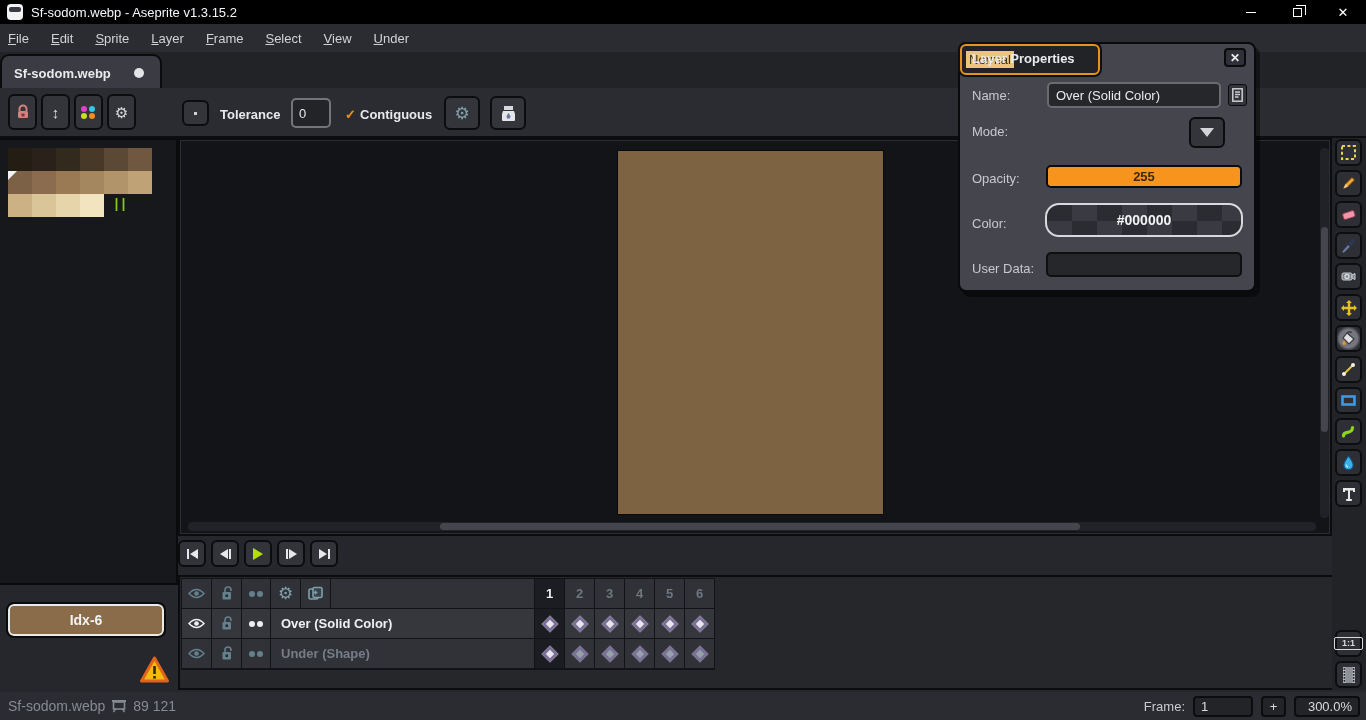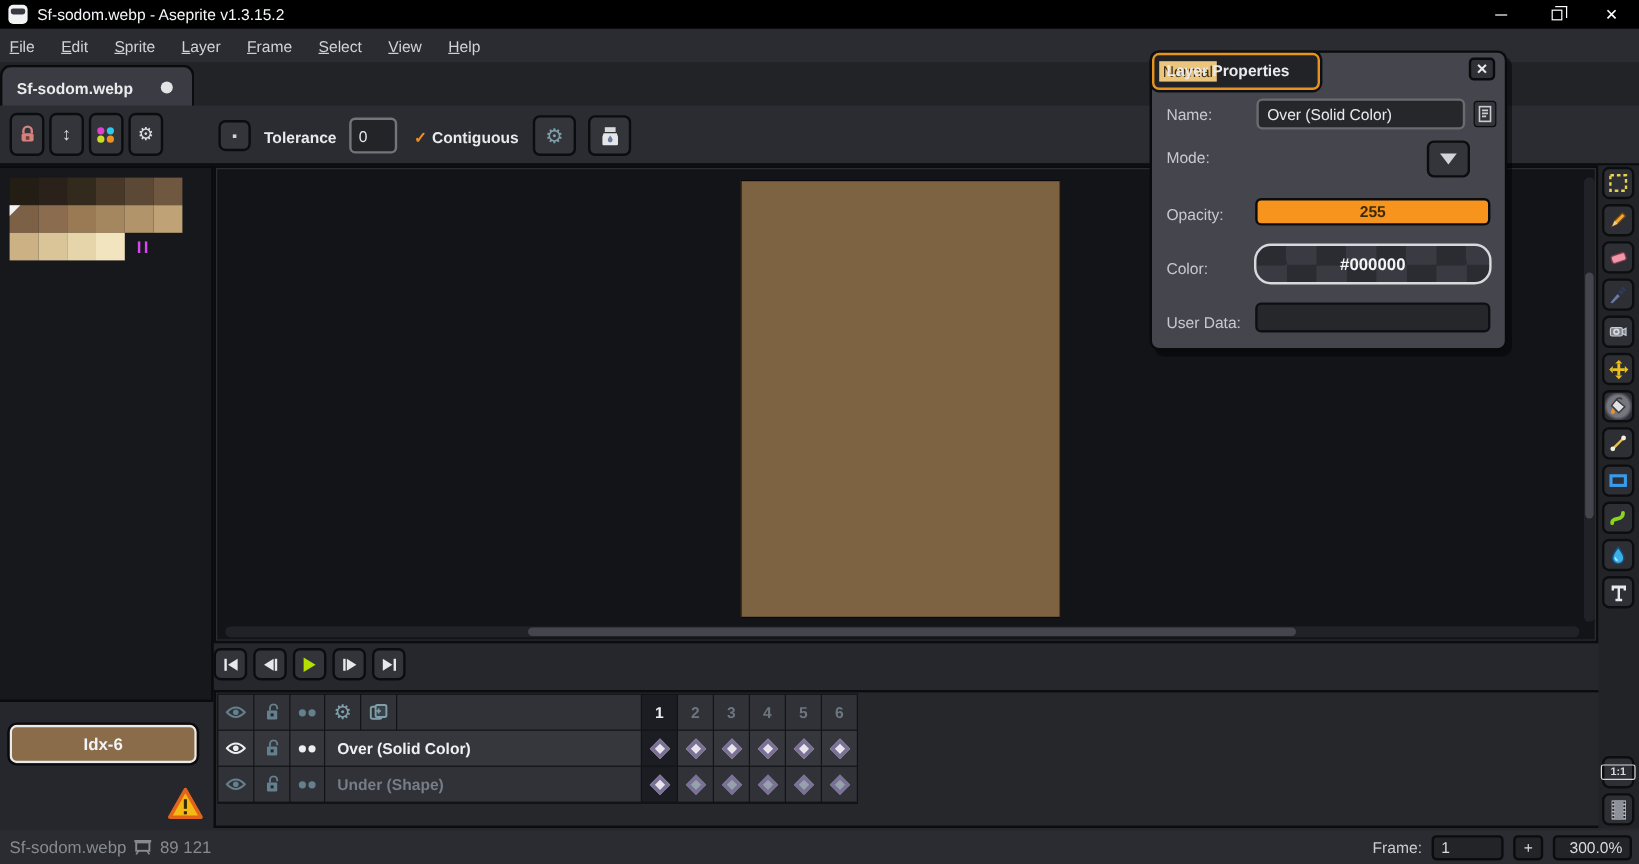--- a/index.html
+++ b/index.html
@@ -46,21 +46,21 @@
   .check { color:#f09020; font-size:13px; font-weight:700; }
   .color-dots { display:grid; grid-template-columns:7px 7px; grid-gap:1px; }
   .color-dots i { width:6px; height:6px; border-radius:50%; }
 
   
   .palette-panel { left:0; top:138px; width:178px; height:447px; background:#17181c; border:2px solid #0a0b0d; border-left:none; }
   .pal-row { display:flex; height:23px; align-items:center; }
   .pal-grid { position:absolute; left:8px; top:8px; }
   .swatch { width:24px; height:23px; position:relative; }
   .swatch.fg:before { content:""; position:absolute; left:0; top:0; border-style:solid; border-width:9px 9px 0 0; border-color:#f2f3f5 transparent transparent transparent; }
-  .pal-marker { color:#d946ef; font-size:14px; font-weight:700; letter-spacing:2px; margin-left:10px; }
+  .pal-marker { color:#84cc16; font-size:18px; font-weight:400; letter-spacing:2px; margin-left:10px; }
 
   
   .editor { left:178px; top:138px; width:1154px; height:398px; background:#131418; border:2px solid #0b0c0e; box-shadow:inset 0 0 0 1px #2c2d33; }
   .canvas-rect { position:absolute; left:437px; top:10px; width:267px; height:365px; border:1px solid #0a0a0c; }
   .hscroll { position:absolute; left:8px; top:382px; width:1128px; height:9px; background:#212227; border-radius:4px; }
   .hscroll .thumb { position:absolute; left:252px; top:1px; width:640px; height:7px; background:#45464d; border-radius:4px; }
   .vscroll { position:absolute; left:1140px; top:8px; width:9px; height:370px; background:#212227; border-radius:4px; }
   .vscroll .thumb { position:absolute; top:79px; left:1px; width:7px; height:205px; background:#45464d; border-radius:4px; }
 
   
@@ -153,21 +153,21 @@
 </div>
 
 <div class="abs menubar">
     <div class="menu-item">File</div>
     <div class="menu-item">Edit</div>
     <div class="menu-item">Sprite</div>
     <div class="menu-item">Layer</div>
     <div class="menu-item">Frame</div>
     <div class="menu-item">Select</div>
     <div class="menu-item">View</div>
-    <div class="menu-item">Help</div>
+    <div class="menu-item">Under</div>
   </div>
 
 <div class="abs tabbar">
   <div class="tab">
     <span class="tab-label">Sf-sodom.webp</span>
     <span class="tab-dot"></span>
   </div>
 </div>
 
 <div class="abs ctxbar">

